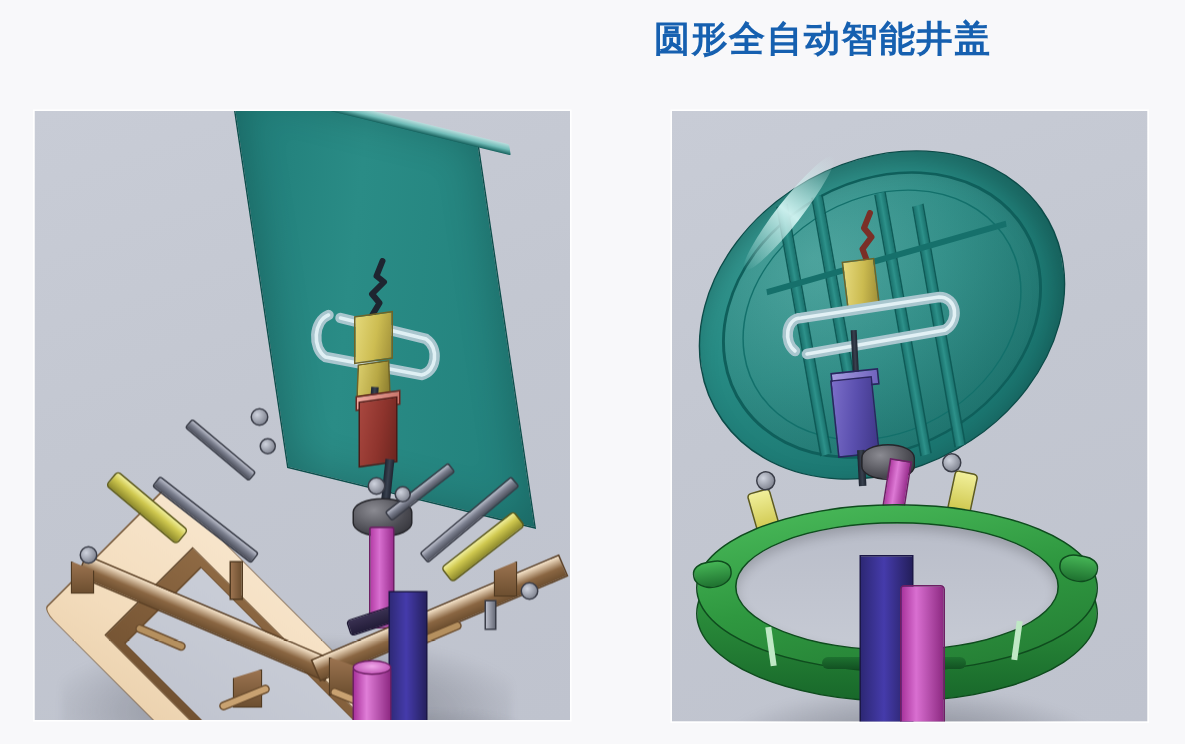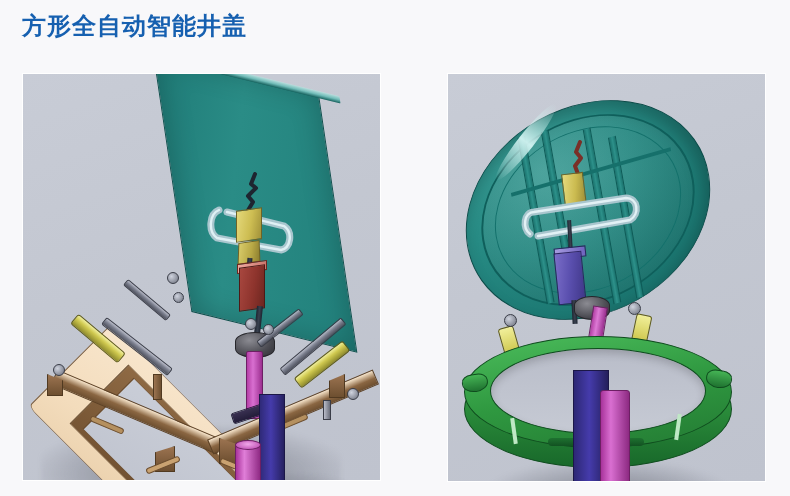--- a/index.html
+++ b/index.html
@@ -306,22 +306,22 @@
     background: linear-gradient(100deg,#a79ce0,#6e62bd);
     border: 1px solid #2b2460;
     transform: rotate(-6deg);
   }
 </style>
 </head>
 <body>
 
 <div id="page">
 
-  <div class="title" id="title-left">方形全自动智能井盖</div>
-
+
+  <div class="title" id="title-right">圆形全自动智能井盖</div>
 
   <div class="viewport" id="view-left">
     <div class="stage">
 
       <div class="shadow sh" style="left:18px; top:352px; width:300px; height:96px;"></div>
       <div class="shadow sh" style="left:178px; top:400px; width:170px; height:72px; opacity:.85;"></div>
 
       <div class="sh" id="lid-plate"></div>
       <div class="sh" id="lid-plate-edge"></div>
 

